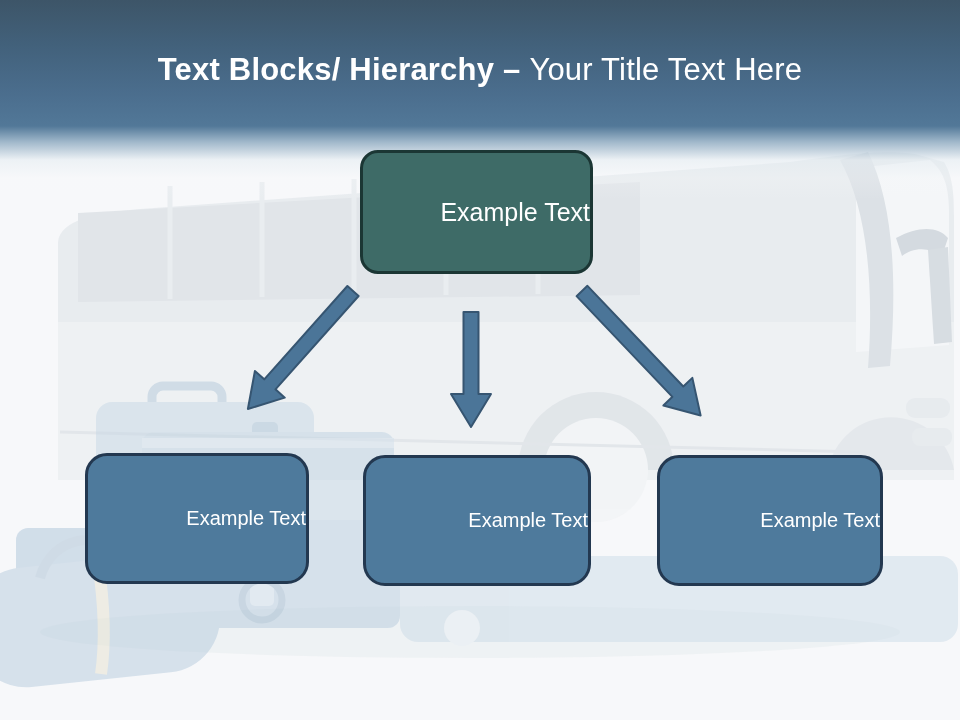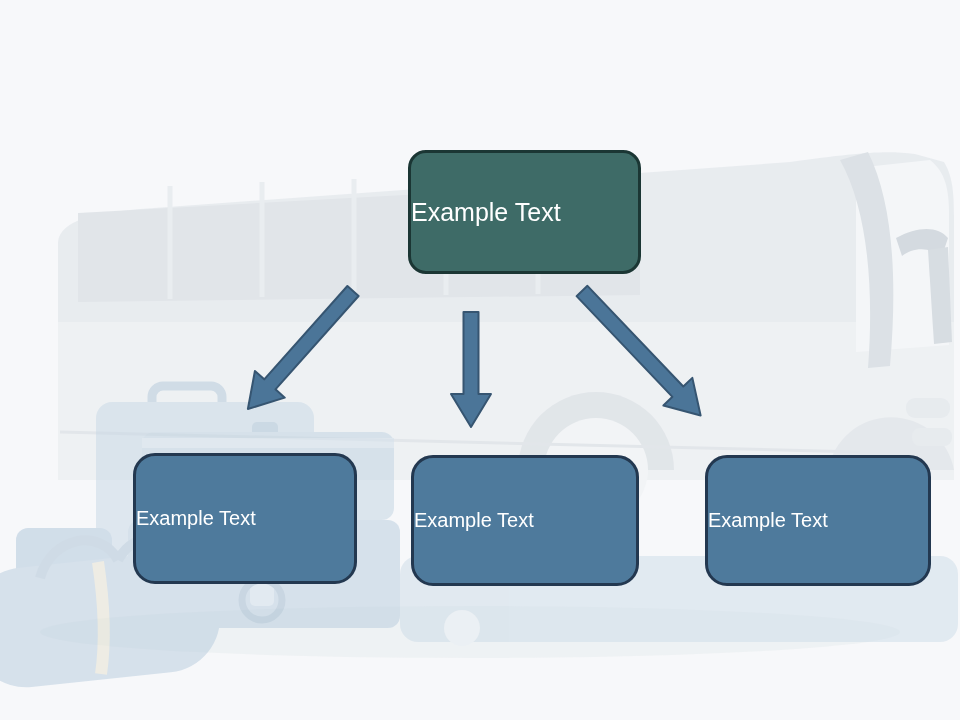--- a/index.html
+++ b/index.html
@@ -31,22 +31,22 @@
     position:absolute;top:50px;left:0;width:100%;margin:0;
     text-align:center;color:var(--c-text-color,#ffffff);
     font-size:31px;line-height:40px;font-weight:400;letter-spacing:.2px;
   }
   .t-bold{font-weight:700;}
   .t-reg{font-weight:400;margin-left:9px;}
 
   .arrows{position:absolute;inset:0;z-index:4;}
 
   .box{
-    position:absolute;z-index:5;display:flex;align-items:center;justify-content:flex-start;
-    color:var(--c-text-color,#ffffff);text-align:center;margin-left:48px;
+    position:absolute;z-index:5;display:flex;align-items:center;justify-content:flex-end;
+    color:var(--c-text-color,#ffffff);text-align:center;
   }
   .root-box{
     left:360px;top:150px;width:227px;height:118px;
     background:var(--c-root-box-fill,#3e6b67);
     border:3px solid var(--c-root-box-border,#1b3634);
     border-radius:18px;font-size:25px;
   }
   .child-box{
     background:var(--c-child-box-fill,#4e7a9c);
     border:3px solid var(--c-child-box-border,#233850);
@@ -102,20 +102,25 @@
       <rect x="16" y="528" width="96" height="120" rx="12" fill="#adc5da"></rect>
       <g transform="rotate(-6 95 620)">
         <rect x="-30" y="560" width="250" height="120" rx="55" fill="#b6cbdd"></rect>
       </g>
       <path d="M40,578 C 52,536 100,528 118,560" stroke="#a9c0d3" stroke-width="10" fill="none"></path>
       <path d="M118,560 C 135,528 182,528 198,558" stroke="#a9c0d3" stroke-width="10" fill="none"></path>
       <path d="M98,562 C 104,602 106,640 101,674" stroke="#e6e2cf" stroke-width="12" fill="none"></path>
     </g>
   </svg>
 
+  <header class="title-bar">
+    <h1 class="slide-title">
+      <span class="t-bold">Text Blocks/ Hierarchy –</span><span class="t-reg">Your Title Text Here</span>
+    </h1>
+  </header>
 
   <svg class="arrows" viewBox="0 0 960 720" aria-hidden="true">
     <g fill="var(--c-arrow-fill,#4b7598)" stroke="var(--c-arrow-outline,#365571)" stroke-width="2" stroke-linejoin="round">
       <path transform="translate(353,291) rotate(41.7)" d="M -7.5,0 L -7.5,125 L -20,125 L 0,158 L 20,125 L 7.5,125 L 7.5,0 Z"></path>
       <path transform="translate(471,312)" d="M -7.5,0 L -7.5,82 L -20,82 L 0,115 L 20,82 L 7.5,82 L 7.5,0 Z"></path>
       <path transform="translate(582,291) rotate(-43.6)" d="M -7.5,0 L -7.5,139 L -20,139 L 0,172 L 20,139 L 7.5,139 L 7.5,0 Z"></path>
     </g>
   </svg>
 
   <div class="box root-box">

